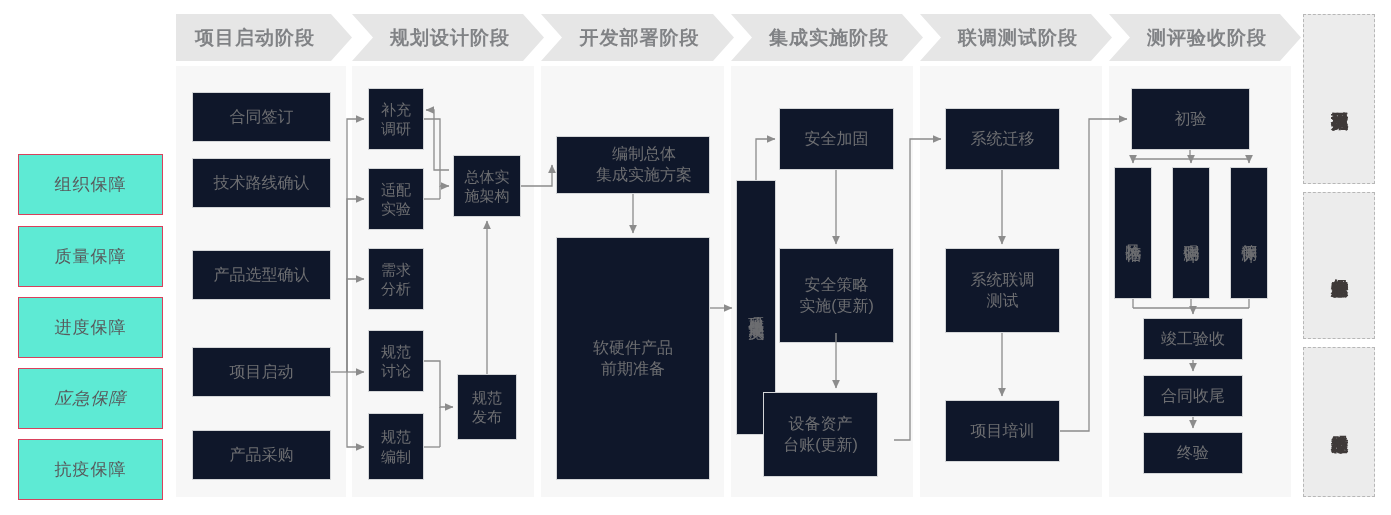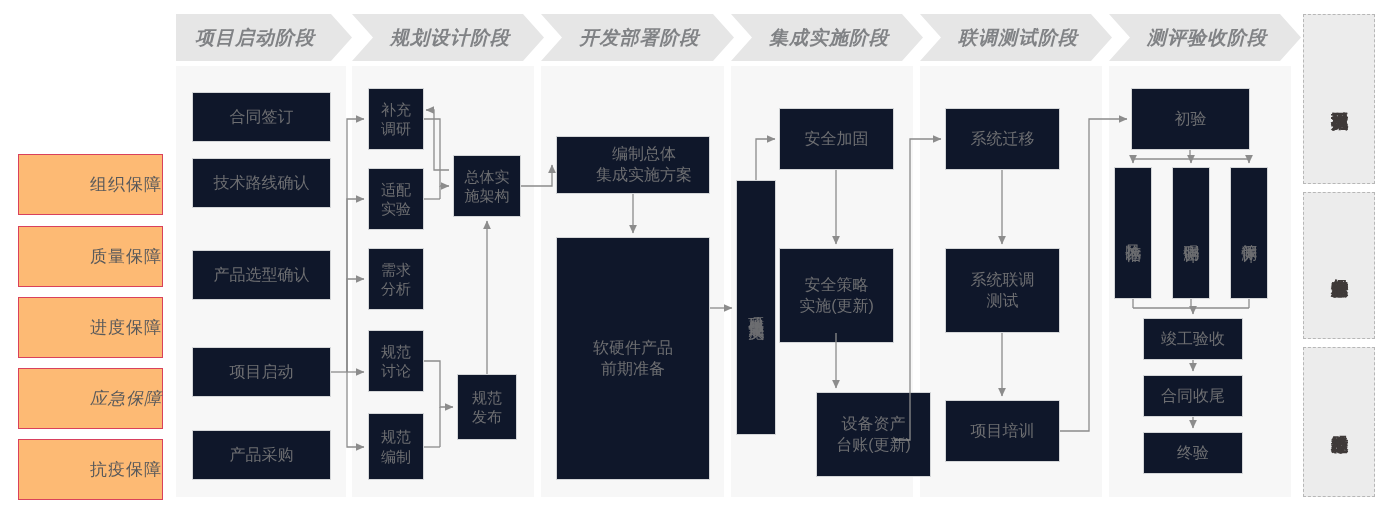--- a/index.html
+++ b/index.html
@@ -8,40 +8,39 @@
 
   
   .side-title{
     position:absolute;left:18px;top:14px;width:143px;height:109px;
     background:#fbe9ec;border-radius:3px;
     display:flex;flex-direction:column;align-items:center;justify-content:center;
     color:#e60a2e;font-weight:bold;font-size:19px;line-height:1.35;letter-spacing:1px;
   }
   .side-item{
     position:absolute;left:18px;width:143px;height:59px;
-    background:#fdba74;border:1.4px solid #d9415c;
-    display:flex;align-items:center;justify-content:flex-end;
+    background:#5eead4;border:1.4px solid #d9415c;
+    display:flex;align-items:center;justify-content:center;
     color:#58595b;font-size:17px;letter-spacing:1px;
   }
 
   
   .col-body{
     position:absolute;top:66px;height:431px;background:#f7f7f7;
   }
   .col-head{
     position:absolute;top:14px;height:47px;
     background:#e6e6e6;
     display:flex;align-items:center;justify-content:center;
     color:#808285;font-weight:bold;font-size:19px;letter-spacing:1px;
     box-sizing:border-box;
   }
   .col-head.arrow{
     clip-path:polygon(0 0, calc(100% - 21px) 0, 100% 50%, calc(100% - 21px) 100%, 0 100%);
     padding-right:18px;
-    font-style:italic;
   }
   .col-head.arrow.notch{
     clip-path:polygon(0 0, calc(100% - 21px) 0, 100% 50%, calc(100% - 21px) 100%, 0 100%, 21px 50%);
     padding-left:20px;padding-right:16px;
   }
 
   
   .node{
     position:absolute;background:#0f172a;border:1px solid #d4d6d8;
     display:flex;align-items:center;justify-content:center;text-align:center;
@@ -165,21 +164,21 @@
       </div>
       <div class="node vert" style="left: 736px; top: 180px; width: 40px; height: 255px;">
         <span>项目整体集成实施</span>
       </div>
       <div class="node" style="left: 779px; top: 108px; width: 115px; height: 62px;">
         <span>安全加固</span>
       </div>
       <div class="node" style="left: 779px; top: 248px; width: 115px; height: 95px;">
         <span>安全策略<br>实施(更新)</span>
       </div>
-      <div class="node" style="left: 816px; top: 392px; width: 115px; height: 85px;">
+      <div class="node" style="left: 763px; top: 392px; width: 115px; height: 85px;">
         <span>设备资产<br>台账(更新)</span>
       </div>
       <div class="node" style="left: 945px; top: 108px; width: 115px; height: 62px;">
         <span>系统迁移</span>
       </div>
       <div class="node" style="left: 945px; top: 248px; width: 115px; height: 85px;">
         <span>系统联调<br>测试</span>
       </div>
       <div class="node" style="left: 945px; top: 400px; width: 115px; height: 62px;">
         <span>项目培训</span>

